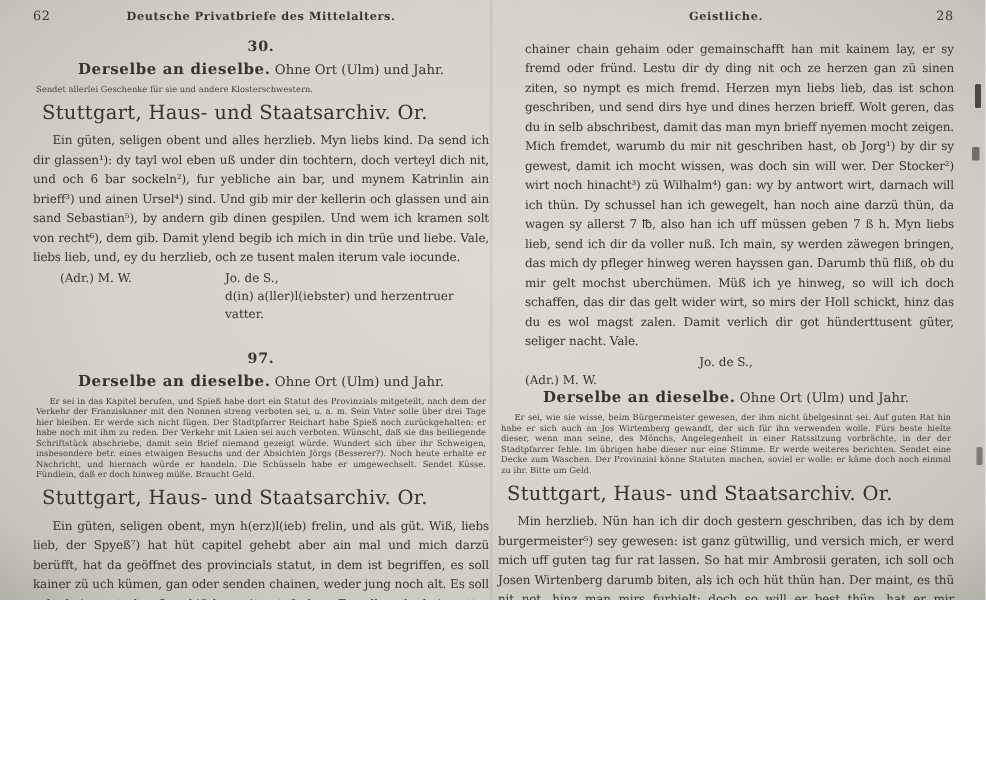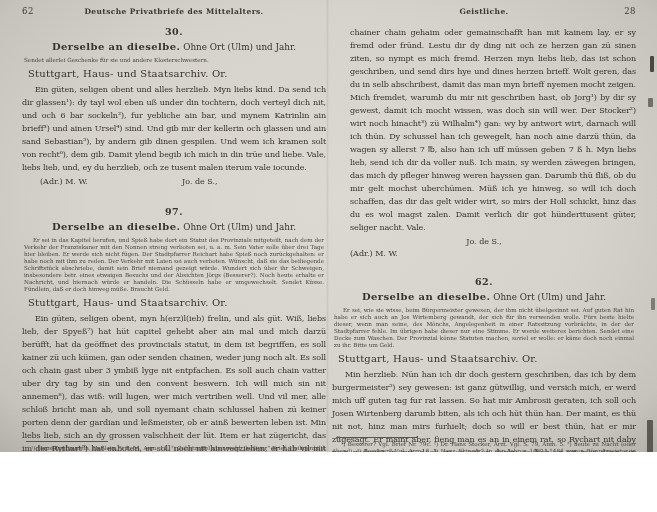--- a/index.html
+++ b/index.html
@@ -1,38 +1,38 @@
 <!DOCTYPE html>
 <html><head>
 <meta charset="utf-8">
 <style>
   html,body{margin:0;padding:0;}
   #canvas{
-    position:relative;width:657px;height:452px;overflow:hidden;
+    position:relative;width:657px;height:400px;overflow:hidden;
     background:
       radial-gradient(ellipse at 50% 45%, #dcd9d2 0%, #d6d3cc 55%, #c6c3bc 88%, #b3b0a9 100%);
     font-family:"DejaVu Serif","Liberation Serif",serif;
     color:#38332c;
   }
   .page{position:absolute;top:6px;width:304px;}
   #page-left{left:22px;}
   #page-right{left:332px;}
   .page-header{display:flex;align-items:baseline;font-size:7.5px;margin-bottom:10px;color:#3c372f;}
   .page-num{font-size:8.5px;letter-spacing:0.5px;}
   .running-head{flex:1;text-align:center;letter-spacing:0.4px;font-weight:bold;}
   .sec-number{text-align:center;font-size:9.5px;font-weight:bold;margin:8px 0 4px 0;letter-spacing:0.5px;}
   .letter-head{text-align:center;font-size:9px;margin-bottom:5px;}
   .letter-head .hname{font-weight:bold;font-size:10px;letter-spacing:0.4px;}
   .letter-head .hplace{font-size:8.8px;}
   .summary{font-size:5.6px;line-height:7px;text-align:justify;color:#45403a;margin:0 2px 4px 2px;text-indent:9px;}
   .summary.single{text-indent:0;text-align:left;}
-  .archive{font-size:10px;margin:3px 0 4px 6px;letter-spacing:0.2px;}
+  .archive{font-size:13px;margin:3px 0 4px 6px;letter-spacing:0.2px;}
   .body-par{font-size:8px;line-height:13px;text-align:justify;text-indent:13px;letter-spacing:-0.1px;}
   .body-par.noindent{text-indent:0;margin-left:18px;}
-  .sig-row{display:flex;font-size:8px;line-height:12px;gap:32px;}
+  .sig-row{display:flex;font-size:8px;line-height:12px;}
   .sig-center{width:100%;text-align:center;}
   .sig-adr{margin-left:18px;width:110px;}
   .sig-right{flex:1;}
   .footnote-block{position:absolute;width:304px;}
   #fn-left{top:441px;left:22px;}
   #fn-right{top:437px;left:332px;}
   .fn-rule{width:82px;height:1px;background:#5a554e;margin:0 0 3px 4px;}
   .footnotes{font-size:5.6px;line-height:7.4px;text-align:justify;color:#45403a;text-indent:9px;}
   
   .scan-mark{position:absolute;background:#4a4842;border-radius:1px;}
@@ -61,20 +61,24 @@
         <span class="hname">Derselbe an dieselbe.</span>
         <span class="hplace">Ohne Ort (Ulm) und Jahr.</span>
       </div>
       <div class="summary single">Sendet allerlei Geschenke für sie und andere Klosterschwestern.</div>
       <div class="archive">Stuttgart, Haus- und Staatsarchiv. Or.</div>
       <div class="body-par">Ein güten, seligen obent und alles herzlieb. Myn liebs kind. Da send ich dir glassen¹): dy tayl wol eben uß under din tochtern, doch verteyl dich nit, und och 6 bar sockeln²), fur yebliche ain bar, und mynem Katrinlin ain brieff³) und ainen Ursel⁴) sind. Und gib mir der kellerin och glassen und ain sand Sebastian⁵), by andern gib dinen gespilen. Und wem ich kramen solt von recht⁶), dem gib. Damit ylend begib ich mich in din trüe und liebe. Vale, liebs lieb, und, ey du herzlieb, och ze tusent malen iterum vale iocunde.</div>
       <div class="sig-row" style="margin-top:2px">
         <span class="sig-adr">(Adr.) M. W.</span>
         <span class="sig-right">Jo. de S.,</span>
       </div>
+      <div class="sig-row">
+        <span class="sig-adr"></span>
+        <span class="sig-right">d(in) a(ller)l(iebster) und herzentruer vatter.</span>
+      </div>
     </div>
 
     <div>
       <div class="sec-number" style="margin-top:18px">97.</div>
       <div class="letter-head">
         <span class="hname">Derselbe an dieselbe.</span>
         <span class="hplace">Ohne Ort (Ulm) und Jahr.</span>
       </div>
       <div class="summary">Er sei in das Kapitel berufen, und Spieß habe dort ein Statut des Provinzials mitgeteilt, nach dem der Verkehr der Franziskaner mit den Nonnen streng verboten sei, u. a. m. Sein Vater solle über drei Tage hier bleiben. Er werde sich nicht fügen. Der Stadtpfarrer Reichart habe Spieß noch zurückgehalten: er habe noch mit ihm zu reden. Der Verkehr mit Laien sei auch verboten. Wünscht, daß sie das beiliegende Schriftstück abschriebe, damit sein Brief niemand gezeigt würde. Wundert sich über ihr Schweigen, insbesondere betr. eines etwaigen Besuchs und der Absichten Jörgs (Besserer?). Noch heute erhalte er Nachricht, und hiernach würde er handeln. Die Schüsseln habe er umgewechselt. Sendet Küsse. Fündlein, daß er doch hinweg müße. Braucht Geld.</div>
       <div class="archive">Stuttgart, Haus- und Staatsarchiv. Or.</div>
@@ -98,21 +102,20 @@
       <div class="body-par noindent">chainer chain gehaim oder gemainschafft han mit kainem lay, er sy fremd oder fründ. Lestu dir dy ding nit och ze herzen gan zü sinen ziten, so nympt es mich fremd. Herzen myn liebs lieb, das ist schon geschriben, und send dirs hye und dines herzen brieff. Wolt geren, das du in selb abschribest, damit das man myn brieff nyemen mocht zeigen. Mich fremdet, warumb du mir nit geschriben hast, ob Jorg¹) by dir sy gewest, damit ich mocht wissen, was doch sin will wer. Der Stocker²) wirt noch hinacht³) zü Wilhalm⁴) gan: wy by antwort wirt, darnach will ich thün. Dy schussel han ich gewegelt, han noch aine darzü thün, da wagen sy allerst 7 ℔, also han ich uff müssen geben 7 ß h. Myn liebs lieb, send ich dir da voller nuß. Ich main, sy werden zäwegen bringen, das mich dy pfleger hinweg weren hayssen gan. Darumb thü fliß, ob du mir gelt mochst uberchümen. Müß ich ye hinweg, so will ich doch schaffen, das dir das gelt wider wirt, so mirs der Holl schickt, hinz das du es wol magst zalen. Damit verlich dir got hünderttusent güter, seliger nacht. Vale.</div>
       <div class="sig-row" style="margin-top:2px">
         <span class="sig-center">Jo. de S.,</span>
       </div>
       <div class="sig-row">
         <span class="sig-adr">(Adr.) M. W.</span>
       </div>
     </div>
 
     <div>
-      <div class="sec-number" style="margin-top:16px">62.</div>
       <div class="letter-head">
         <span class="hname">Derselbe an dieselbe.</span>
         <span class="hplace">Ohne Ort (Ulm) und Jahr.</span>
       </div>
       <div class="summary">Er sei, wie sie wisse, beim Bürgermeister gewesen, der ihm nicht übelgesinnt sei. Auf guten Rat hin habe er sich auch an Jos Wirtemberg gewandt, der sich für ihn verwenden wolle. Fürs beste hielte dieser, wenn man seine, des Mönchs, Angelegenheit in einer Ratssitzung vorbrächte, in der der Stadtpfarrer fehle. Im übrigen habe dieser nur eine Stimme. Er werde weiteres berichten. Sendet eine Decke zum Waschen. Der Provinzial könne Statuten machen, soviel er wolle: er käme doch noch einmal zu ihr. Bitte um Geld.</div>
       <div class="archive">Stuttgart, Haus- und Staatsarchiv. Or.</div>
       <div class="body-par">Min herzlieb. Nün han ich dir doch gestern geschriben, das ich by dem burgermeister⁵) sey gewesen: ist ganz gütwillig, und versich mich, er werd mich uff guten tag fur rat lassen. So hat mir Ambrosii geraten, ich soll och Josen Wirtenberg darumb biten, als ich och hüt thün han. Der maint, es thü nit not, hinz man mirs furhielt; doch so will er best thün, hat er mir zügesagt. Er maint aber, fieng man es an in einem rat, so Rychart nit daby wer, geducht in gut; doch sy er schon darby, so hab er nit mer dann ain stym. Min herzlieb, was mir witer entgegnet, will ich dich lan wissen. Da send ich dir mynen golter⁶), den mir dy von Rechberg macht, das früm kind. Würd weiter, so laß in waschen und beheb⁷) in dann also. Auch het der provincial noch so vil statüt gemacht, so will ich nit hinweg, ich will ain mal oder zwir zü dir kumen.</div>
     </div>
   </div>
 

